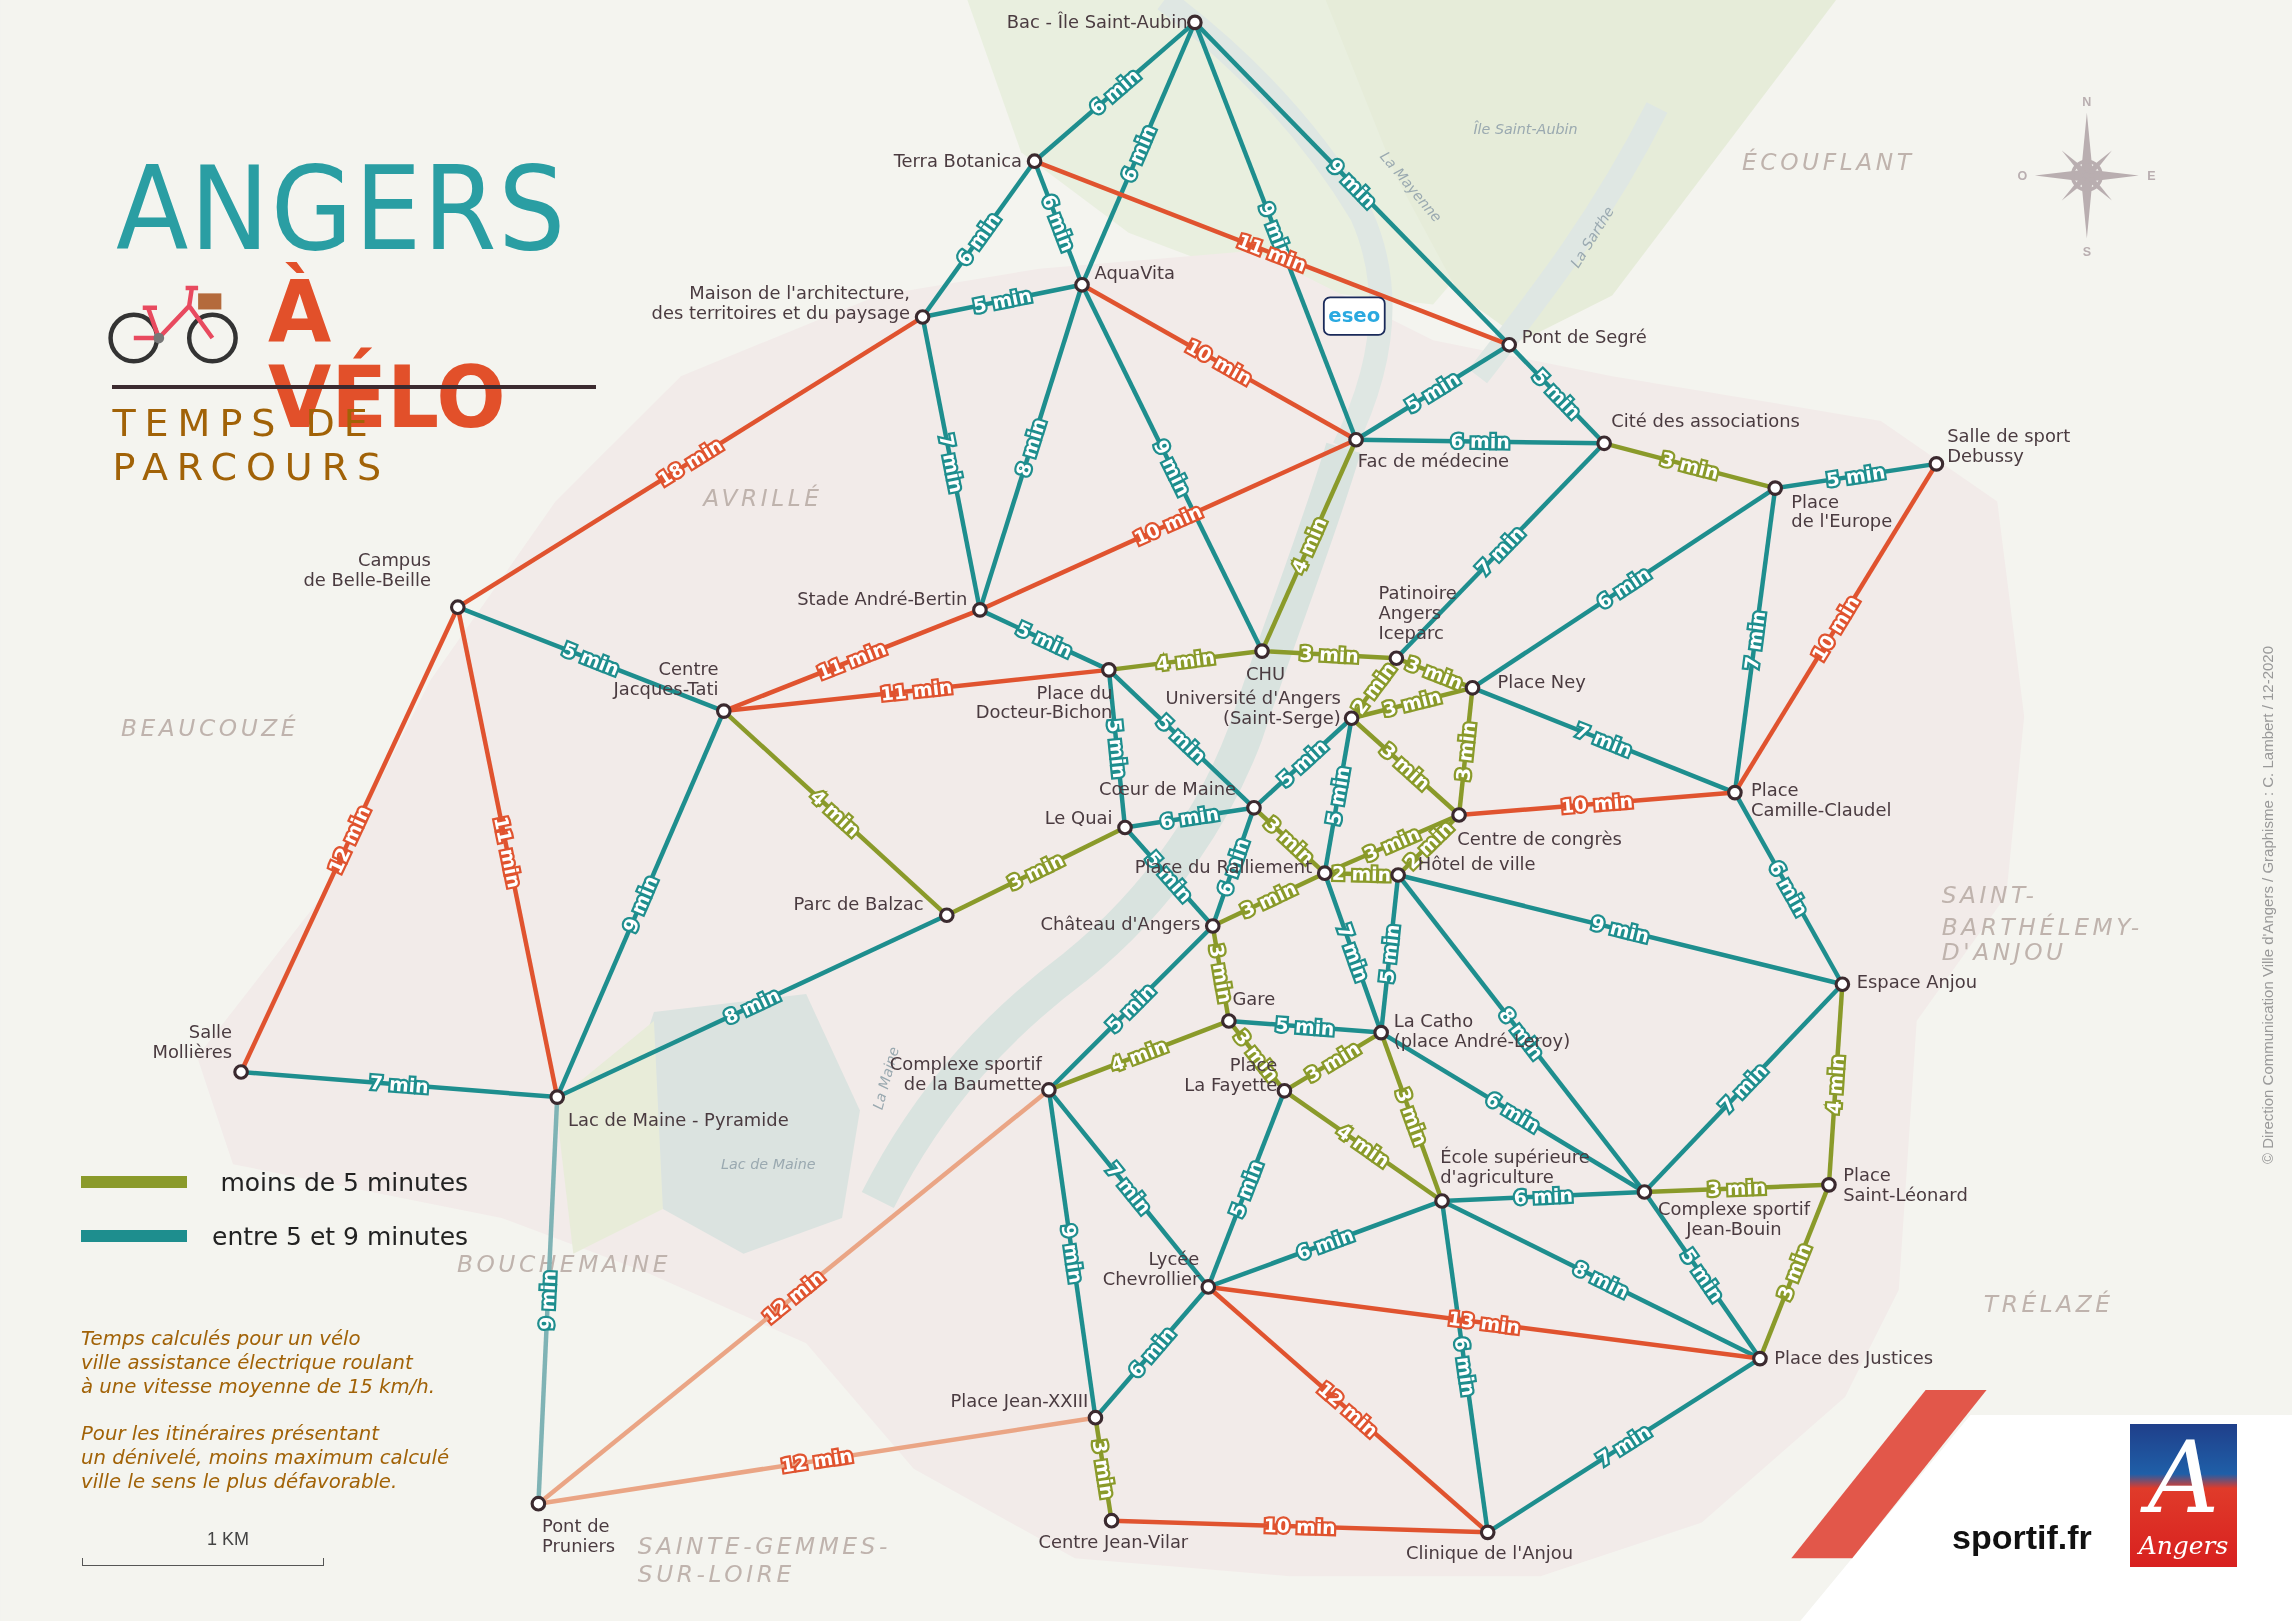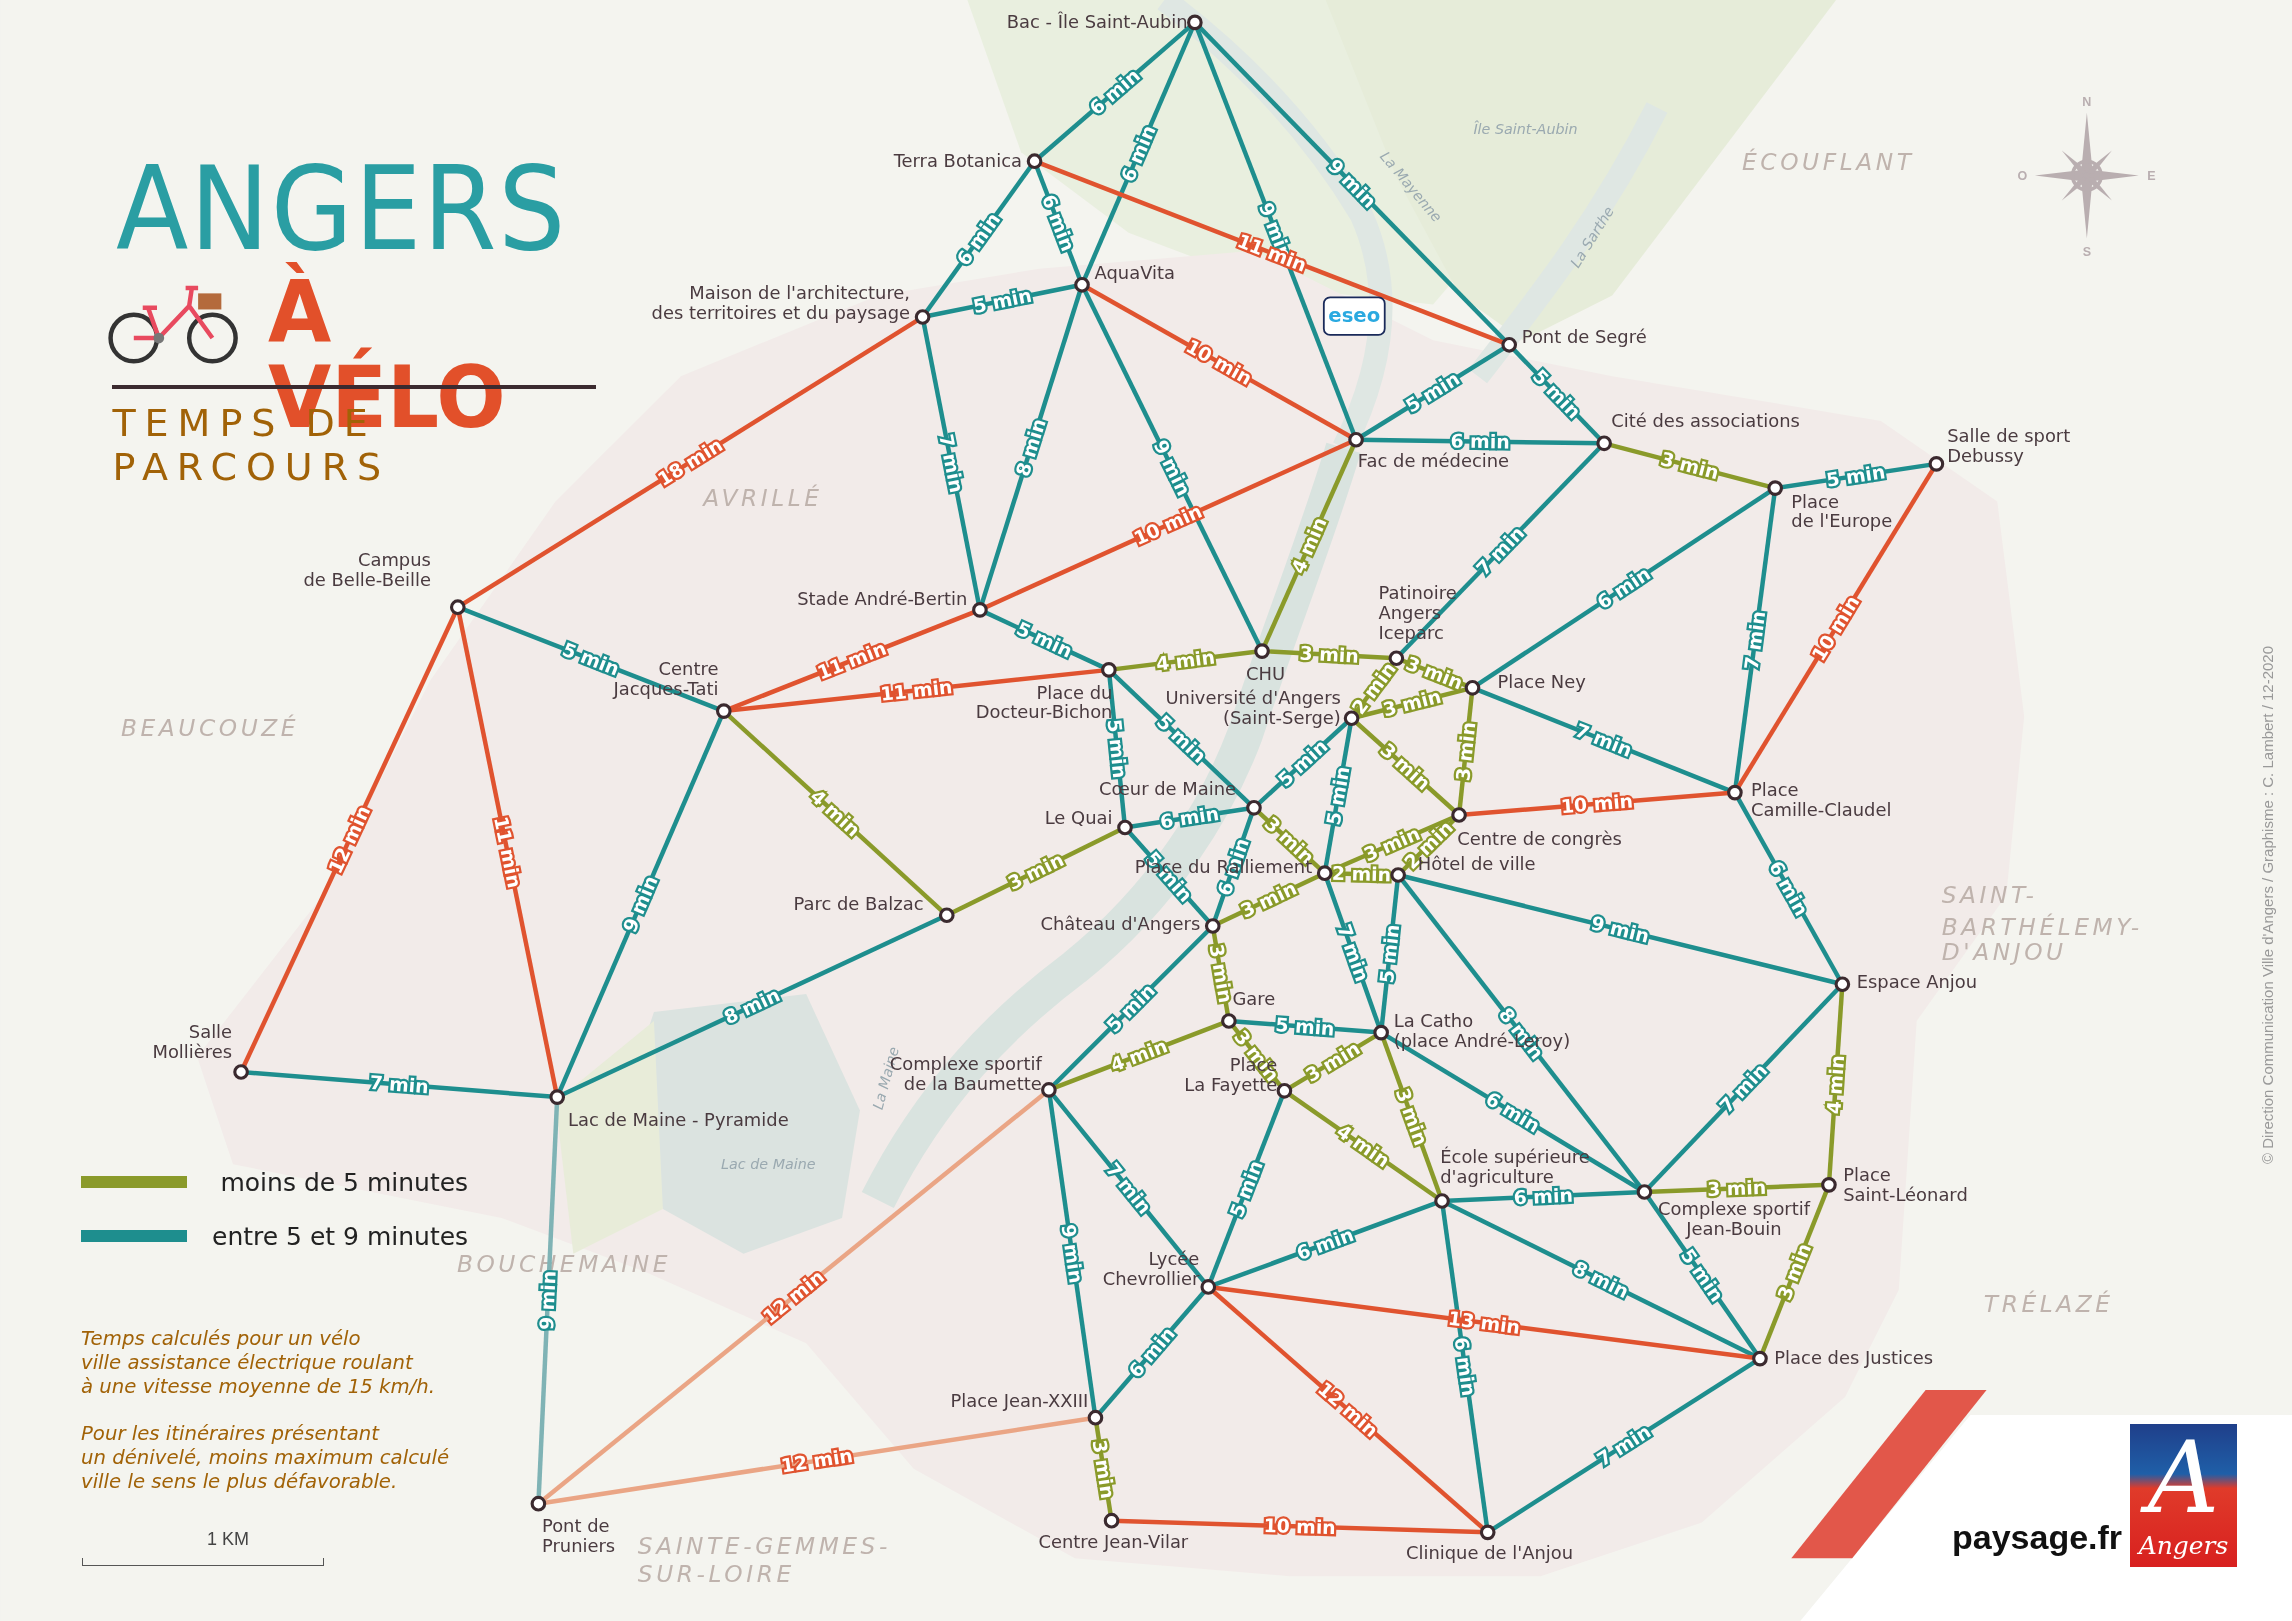--- a/index.html
+++ b/index.html
@@ -426,18 +426,18 @@
   <div>ville le sens le plus défavorable.</div>
 </div>
 
 <div class="scale">
   <div class="scale-label">1 KM</div>
   <div class="scale-bar"></div>
 </div>
 
 <div class="credit">© Direction Communication Ville d'Angers / Graphisme : C. Lambert / 12-2020</div>
 
-<div class="angers-fr">paysage.fr</div>
+<div class="angers-fr">sportif.fr</div>
 <div class="logo">
   <div class="logo-a">A</div>
   <div class="logo-name">Angers</div>
 </div>
 
 
 </body></html>

